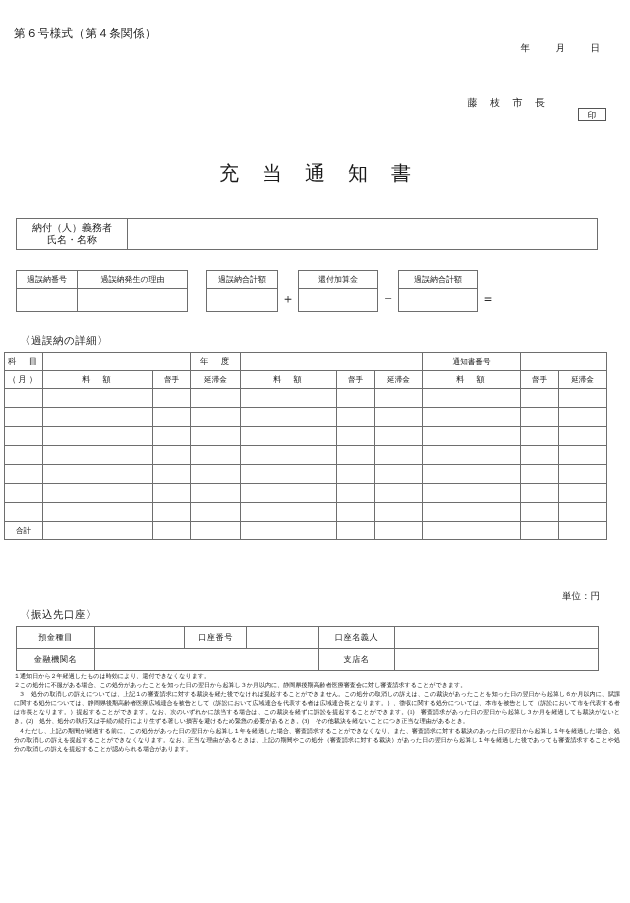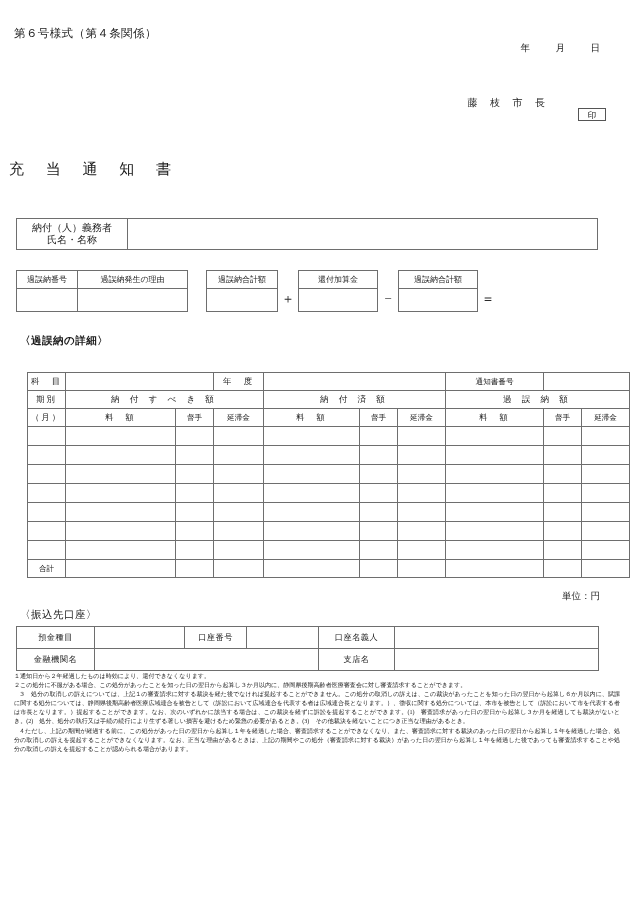--- a/index.html
+++ b/index.html
@@ -59,21 +59,22 @@
     text-align: center;
     box-sizing: border-box;
   }
 
   
   .doc-title {
     position: absolute;
     left: 0;
     top: 160px;
     width: 630px;
-    font-size: 15px;
+    text-align: center;
+    font-size: 20px;
     letter-spacing: 9px;
     text-indent: 9px;
   }
 
   
   table.grid {
     border-collapse: collapse;
     table-layout: fixed;
   }
   table.grid td {
@@ -130,24 +131,23 @@
   .caption {
     position: absolute;
     font-size: 10.5px;
     letter-spacing: 0.5px;
     white-space: nowrap;
   }
 
   
   .detail-table {
     position: absolute;
-    left: 27px;
+    left: 4px;
     top: 352px;
     width: 582px;
-    margin-top: 20px;
   }
   .detail-table td { height: 17px; }
   .detail-table td.row { height: 18px; }
   .detail-table td.lblc { font-size: 8.4px; letter-spacing: 2px; }
   .detail-table td.grp { font-size: 8.6px; letter-spacing: 4px; }
   .detail-table td.sub { font-size: 8.2px; letter-spacing: 2px; }
   .detail-table td.tiny { font-size: 7.6px; letter-spacing: 0; }
 
   .unit {
     position: absolute;
@@ -282,21 +282,21 @@
           <td class="b"></td>
         </tr>
       </tbody>
         </table>
     </div>
 
     <div class="op" style="left:464px;">＝</div>
 
   </div>
 
-  <div class="caption" style="left:20px;top:334px;font-weight:bold;">〈過誤納の詳細〉</div>
+  <div class="caption" style="left:20px;top:334px;">〈過誤納の詳細〉</div>
 
   <table class="grid detail-table">
     <colgroup>
       <col style="width:38px">
         <col style="width:110px">
         <col style="width:38px">
         <col style="width:50px">
       <col style="width:96px">
         <col style="width:38px">
         <col style="width:48px">
@@ -308,26 +308,20 @@
     <tbody>
         <tr>
       <td class="lblc">科　目</td>
       <td colspan="2"></td>
       <td class="lblc">年　度</td>
       <td colspan="3"></td>
       <td class="tiny">通知書番号</td>
       <td colspan="2"></td>
     </tr>
 
-    <tr>
-      <td class="lblc">期別</td>
-      <td colspan="3" class="grp">納 付 す べ き 額</td>
-      <td colspan="3" class="grp">納 付 済 額</td>
-      <td colspan="3" class="grp">過 誤 納 額</td>
-    </tr>
 
     <tr>
       <td class="lblc">（月）</td>
       <td class="sub">料　額</td>
       <td class="tiny">督手</td>
       <td class="tiny">延滞金</td>
       <td class="sub">料　額</td>
       <td class="tiny">督手</td>
       <td class="tiny">延滞金</td>
       <td class="sub">料　額</td>

